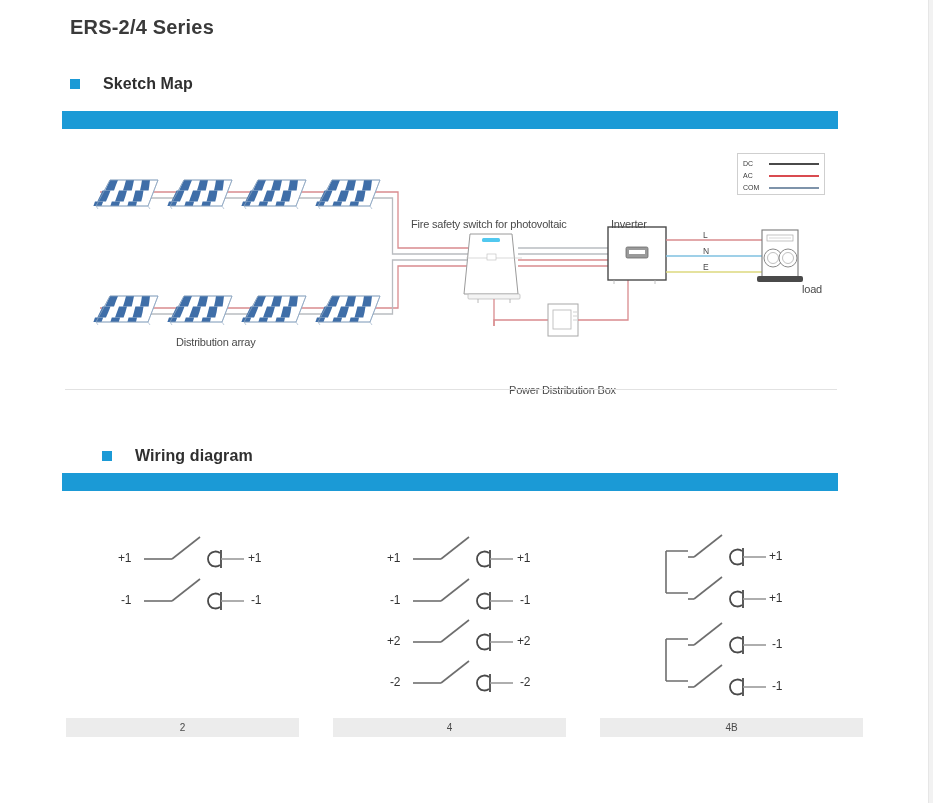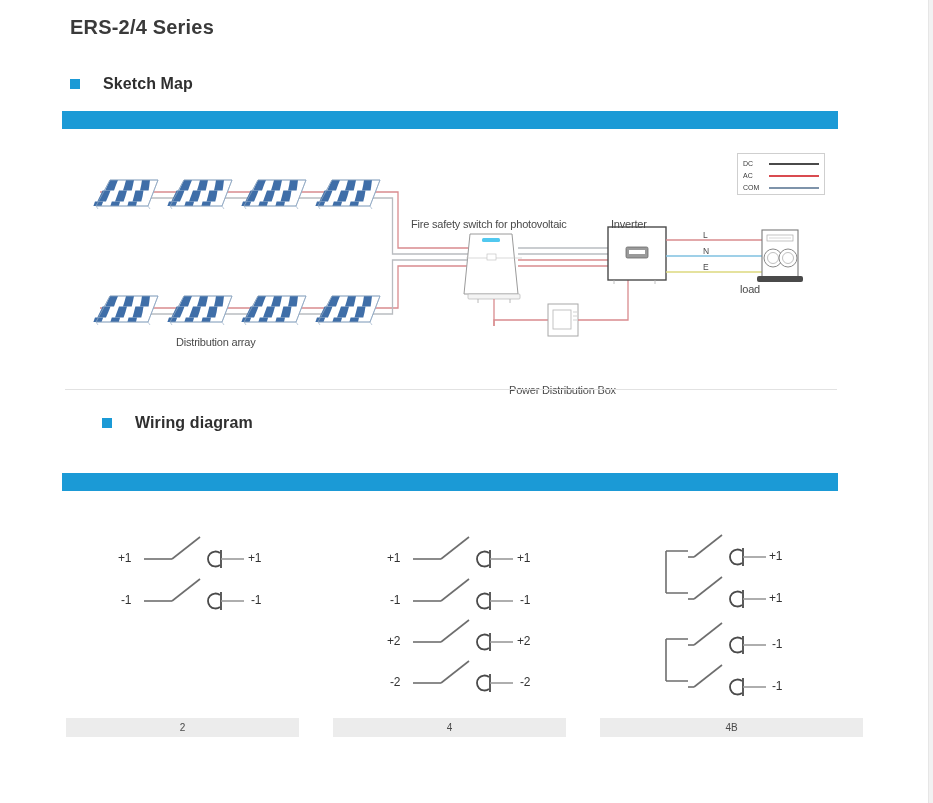--- a/index.html
+++ b/index.html
@@ -222,21 +222,21 @@
         <circle cx="773" cy="128" r="5.5" fill="#ffffff" stroke="#b0b0b0" stroke-width="0.8"></circle>
         <circle cx="788" cy="128" r="9" fill="#ffffff" stroke="#8a8a8a" stroke-width="1"></circle>
         <circle cx="788" cy="128" r="5.5" fill="#ffffff" stroke="#b0b0b0" stroke-width="0.8"></circle>
         <rect x="757" y="146" width="46" height="6" rx="2" fill="#4a4a4a"></rect>
       </g>
     </svg>
 
     <div class="lbl" style="left:411px; top:88px;">Fire safety switch for photovoltaic</div>
     <div class="lbl" style="left:611px; top:88px;">Inverter</div>
     <div class="lbl" style="left:509px; top:214px;margin-top:40px;">Power Distribution Box</div>
-    <div class="lbl" style="left:740px; top:153px;text-align:right;">load</div>
+    <div class="lbl" style="left:802px; top:153px;text-align:right;">load</div>
     <div class="lbl" style="left:176px; top:206px;">Distribution array</div>
 
     <div class="lbl small" style="left:703px; top:100px;">L</div>
     <div class="lbl small" style="left:703px; top:116px;">N</div>
     <div class="lbl small" style="left:703px; top:132px;">E</div>
   </div>
 
   <div class="legend">
     <div class="legend-row">
       <span class="name">DC</span>
@@ -247,21 +247,21 @@
       <span class="ln" style="background:#d94b50"></span>
     </div>
     <div class="legend-row">
       <span class="name">COM</span>
       <span class="ln" style="background:#7e93aa"></span>
     </div>
   </div>
 
   <div class="hr-divider"></div>
 
-  <div class="section-head" style="top:414px;padding-left:32px;">
+  <div class="section-head" style="top:447px;padding-left:32px;">
     <span class="sq"></span>
     <span class="txt">Wiring diagram</span>
   </div>
   <div class="blue-bar" style="top:473px;"></div>
 
   <div class="wiring-wrap">
     <svg width="933" height="210" viewBox="0 0 933 210" xmlns="http://www.w3.org/2000/svg">
       <defs>
 
         <g id="swunit">

